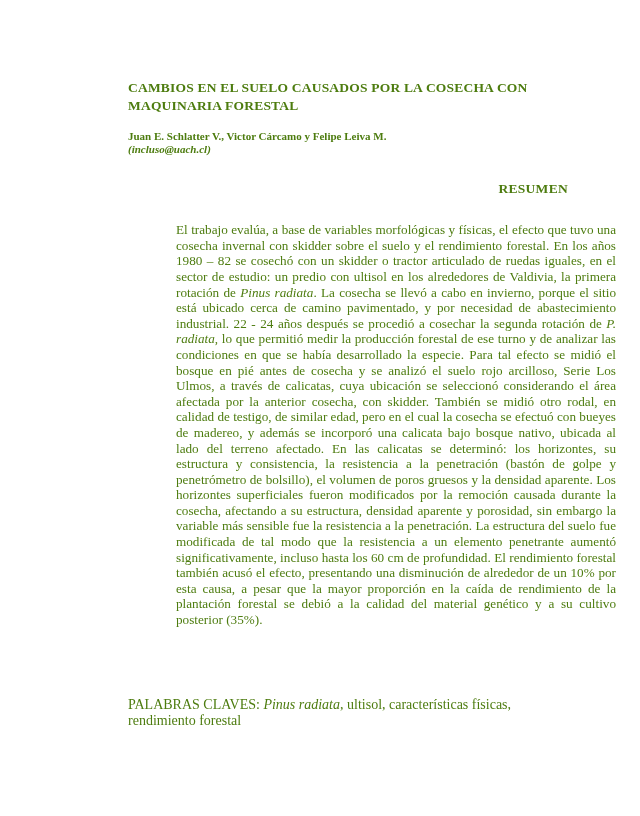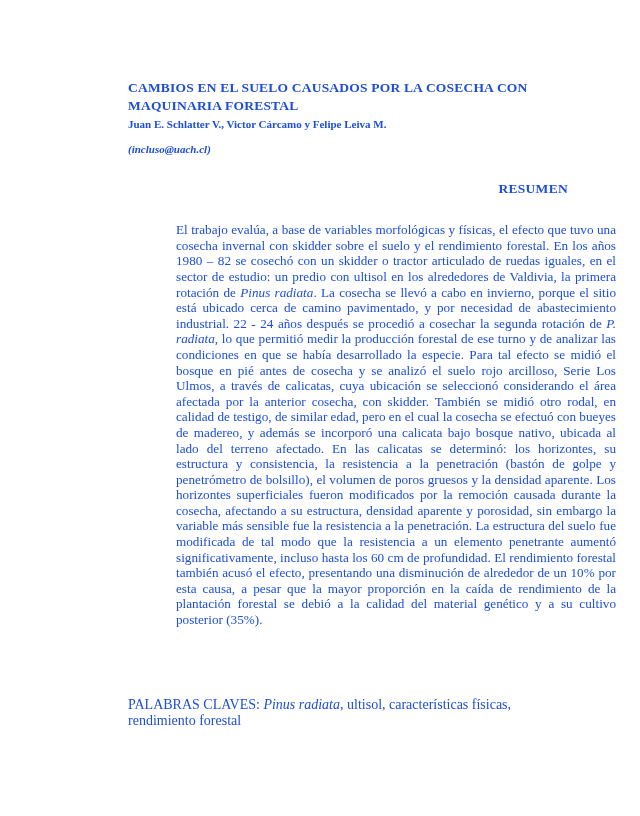--- a/index.html
+++ b/index.html
@@ -7,36 +7,36 @@
     padding: 0;
     background: #ffffff;
   }
   .page {
     position: relative;
     width: 640px;
     height: 732px;
     background: #ffffff;
     overflow: hidden;
     font-family: "Liberation Serif", "DejaVu Serif", serif;
-    color: #1d4ed8;
+    color: #4d7c0f;
   }
   .col {
     position: absolute;
     left: 128px;
     width: 440px;
   }
   .title {
     top: 70px;
     font-size: 13.5px;
     font-weight: bold;
     line-height: 18px;
     letter-spacing: 0.2px;
   }
   .authors {
-    top: 118px;
+    top: 130px;
     font-size: 11px;
     font-weight: bold;
   }
   .affiliation {
     top: 143px;
     font-size: 11px;
     font-weight: bold;
     font-style: italic;
     line-height: 13.5px;
   }

